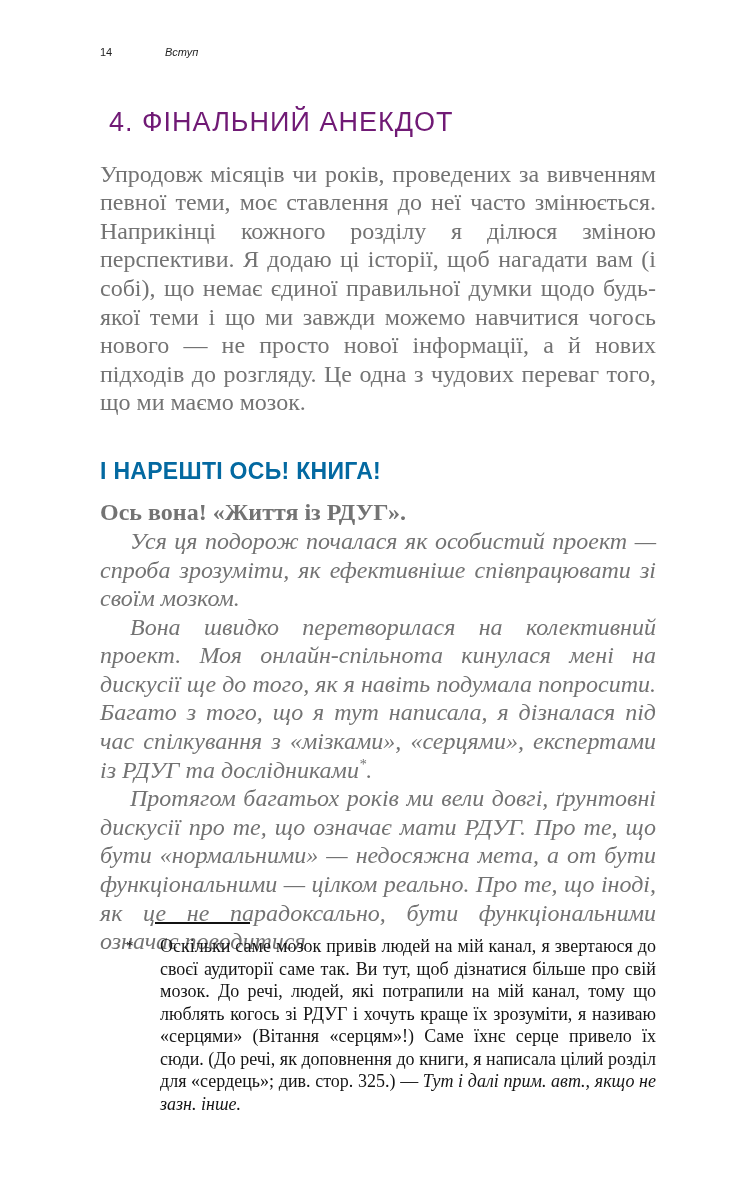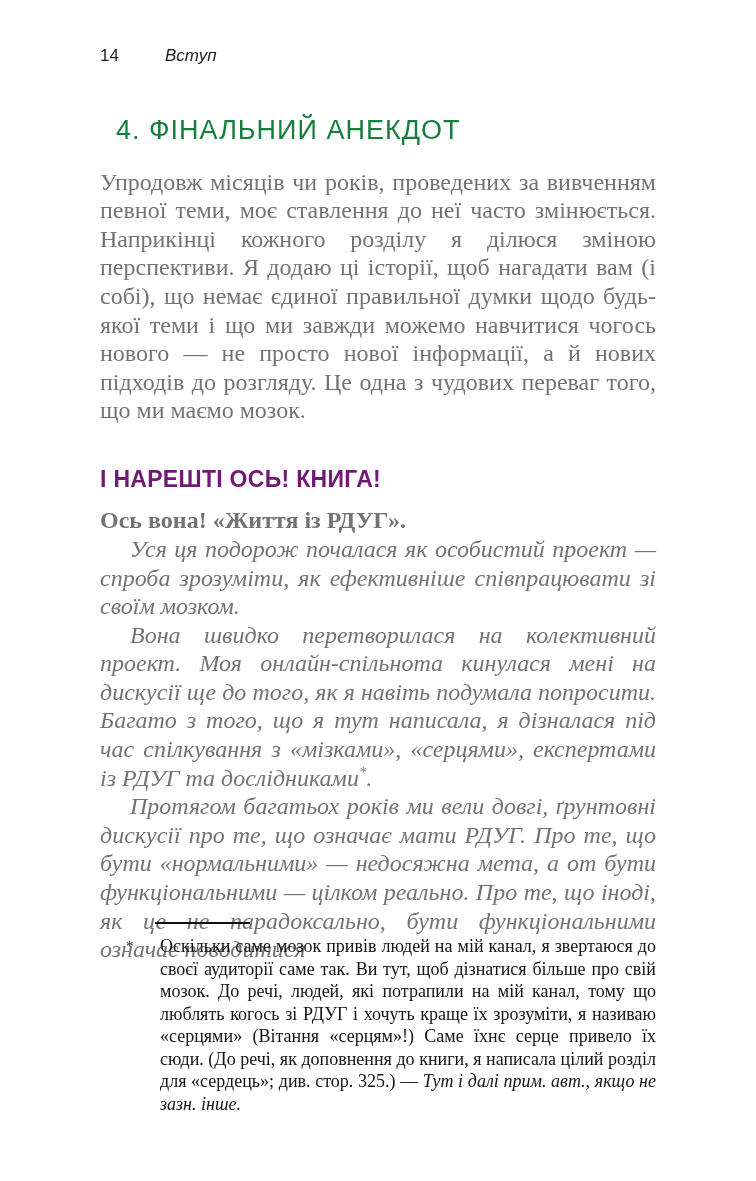--- a/index.html
+++ b/index.html
@@ -17,41 +17,41 @@
     position: absolute;
     left: 100px;
     right: 100px;
     top: 0;
   }
   .running-header {
     display: flex;
     align-items: baseline;
     margin-top: 46px;
     font-family: "Liberation Sans", sans-serif;
-    font-size: 17px;
+    font-size: 11px;
     color: #1f1f1f;
   }
   .page-number { min-width: 22px; }
   .chapter-title { margin-left: 43px; font-weight: 500; font-style: italic; }
   .section-heading {
-    margin: 50px 0 0 16px;
+    margin: 50px 0 0 9px;
     font-family: "Liberation Sans", sans-serif;
     font-weight: 300;
     font-size: 27px;
     letter-spacing: 1px;
-    color: #15803d;
+    color: #701a75;
     line-height: 1.1;
   }
   .sub-heading {
     margin: 42px 0 0 0;
     font-family: "Liberation Sans", sans-serif;
     font-weight: 700;
     font-size: 23px;
     letter-spacing: 0.3px;
-    color: #701a75;
+    color: #0369a1;
     line-height: 1.1;
   }
   .para {
     margin: 0;
     font-size: 24px;
     line-height: 28.6px;
     text-align: justify;
     color: #737373;
   }
   .para.first-after-h1 { margin-top: 22px; }

